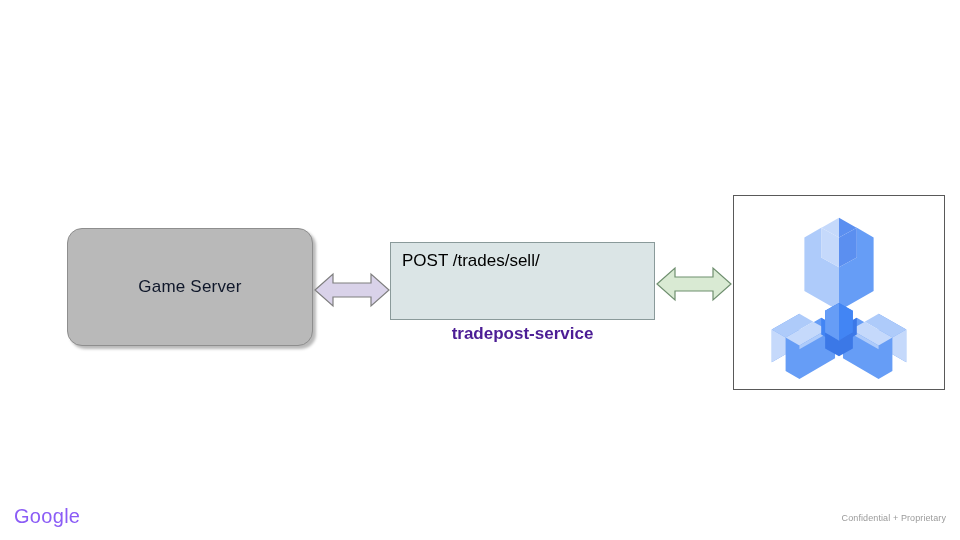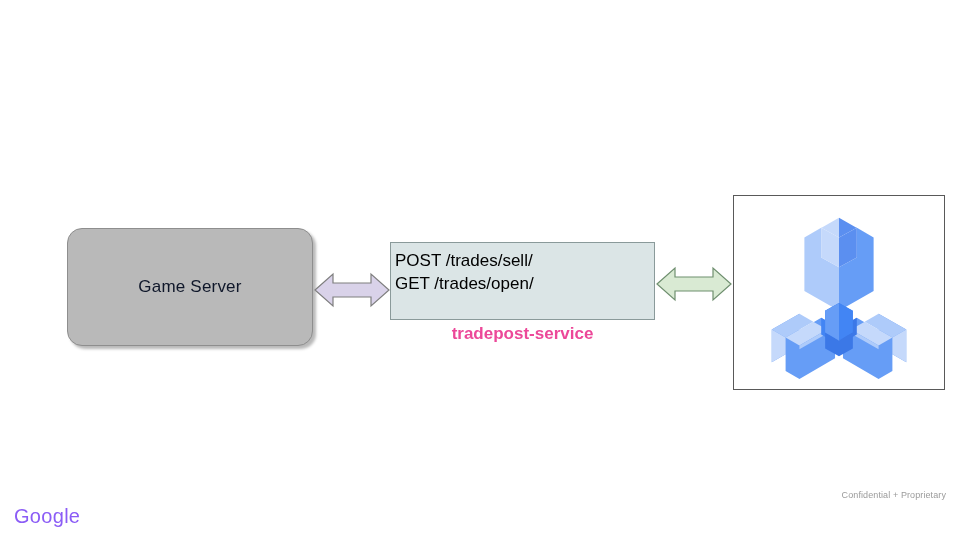--- a/index.html
+++ b/index.html
@@ -63,37 +63,37 @@
   
   #tradepost-node {
     position: absolute;
     left: 390px;
     top: 242px;
     width: 265px;
     height: 78px;
     background: #dbe5e6;
     border: 1px solid #8a9a9a;
     box-sizing: border-box;
-    padding: 6px 0 0 4px;
+    padding: 6px 0 0 11px;
   }
   #tradepost-node .endpoint-line {
     font-size: 17px;
     line-height: 23px;
     color: #000000;
     white-space: nowrap;
   }
   #tradepost-caption {
     position: absolute;
     left: 390px;
     top: 324px;
     width: 265px;
     text-align: center;
     font-size: 17px;
     font-weight: bold;
-    color: #ec4899;
+    color: #4c1d95;
   }
 
   
   #api-node {
     position: absolute;
     left: 733px;
     top: 195px;
     width: 212px;
     height: 195px;
     background: #ffffff;
@@ -112,21 +112,21 @@
     position: absolute;
     left: 14px;
     top: 505px;
     font-size: 20px;
     color: #8b5cf6;
     letter-spacing: 0.3px;
   }
   #confidential-note {
     position: absolute;
     right: 14px;
-    top: 490px;
+    top: 513px;
     font-size: 9px;
     color: #9b9b9b;
     letter-spacing: 0.1px;
   }
 </style>
 </head>
 <body>
 
 <div id="slide">
 
@@ -135,21 +135,20 @@
   </div>
 
   <div id="arrow-purple" class="arrow-wrap">
     <svg width="78" height="44" viewBox="0 0 78 44" xmlns="http://www.w3.org/2000/svg">
       <polygon points="2,22 20,6 20,15 58,15 58,6 76,22 58,38 58,29 20,29 20,38" fill="#d9d2e9" stroke="#7f7f7f" stroke-width="1.2"></polygon>
     </svg>
   </div>
 
   <div id="tradepost-node">
     <div class="endpoint-line">POST /trades/sell/</div>
-    <div class="endpoint-line">GET /trades/open/</div>
   </div>
   <div id="tradepost-caption">tradepost-service</div>
 
   <div id="arrow-green" class="arrow-wrap">
     <svg width="78" height="44" viewBox="0 0 78 44" xmlns="http://www.w3.org/2000/svg">
       <polygon points="2,22 20,6 20,15 58,15 58,6 76,22 58,38 58,29 20,29 20,38" fill="#d9ead3" stroke="#6f8f6f" stroke-width="1.2"></polygon>
     </svg>
   </div>
 
   <div id="api-node">

